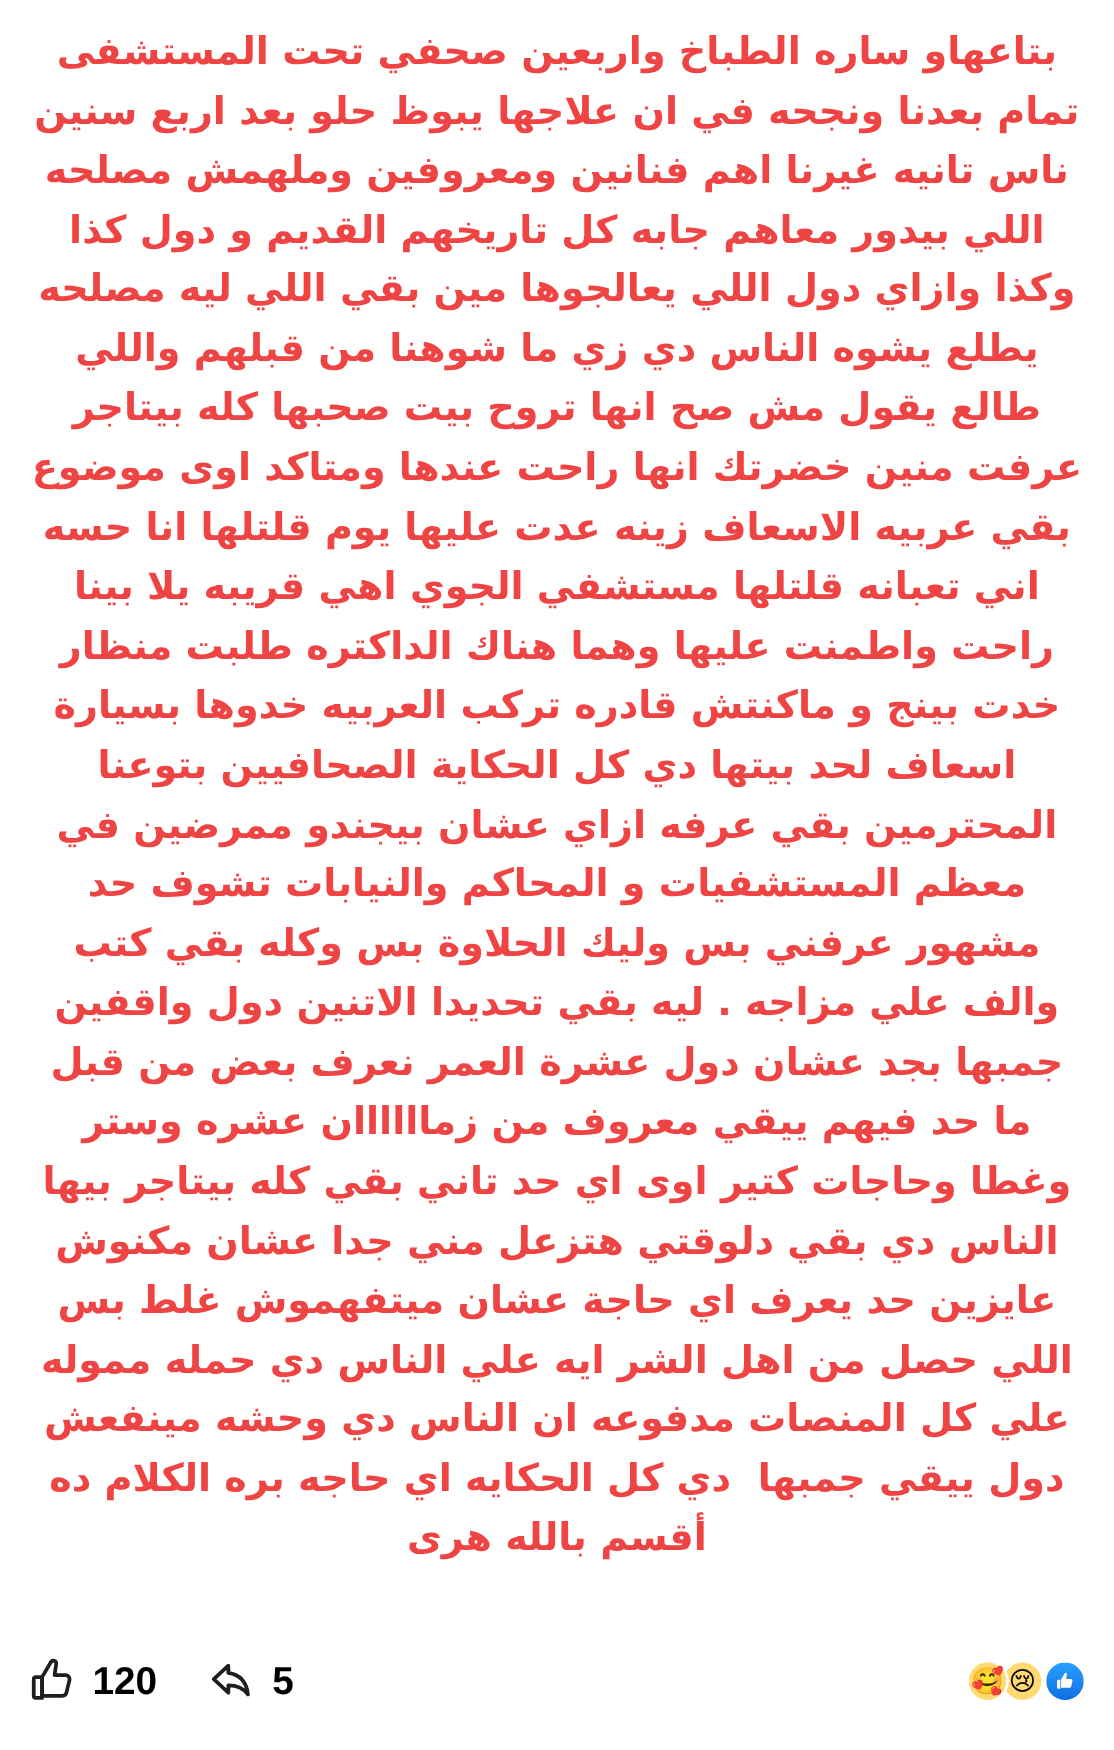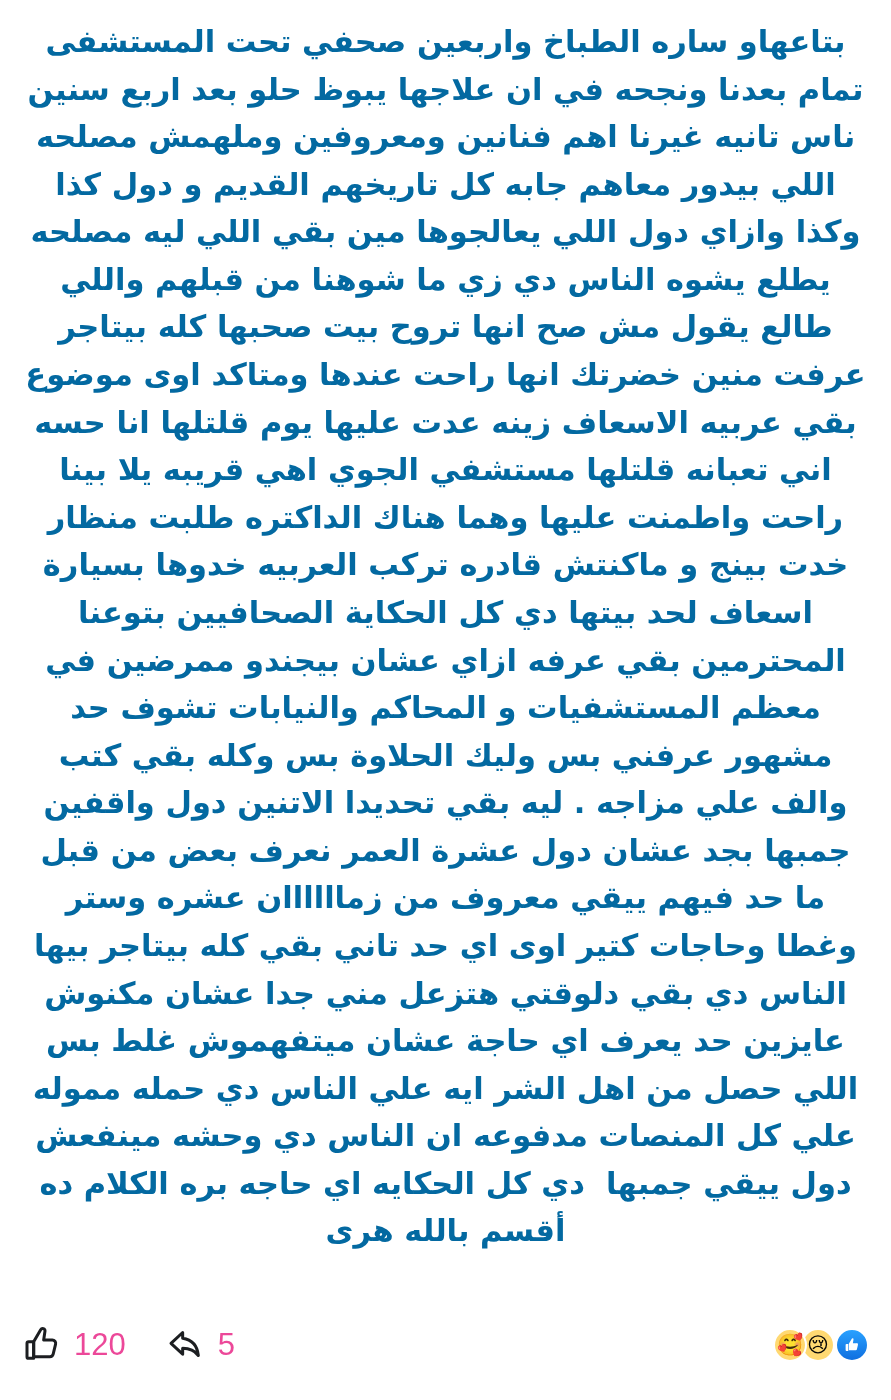--- a/index.html
+++ b/index.html
@@ -26,21 +26,21 @@
     flex: 1 1 auto;
     padding: 18px 22px 0 22px;
     box-sizing: border-box;
   }
   .post-text {
     direction: rtl;
     text-align: center;
     font-size: 30.5px;
     line-height: 1.56;
     font-weight: 700;
-    color: #0369a1;
+    color: #ef4444;
     letter-spacing: 0px;
     white-space: pre-wrap;
     word-break: break-word;
   }
   .footer {
     flex: 0 0 auto;
     height: 96px;
     box-sizing: border-box;
     padding: 0 22px 14px 22px;
     display: flex;
@@ -55,22 +55,22 @@
     gap: 40px;
   }
   .stat {
     display: flex;
     flex-direction: row-reverse;
     align-items: center;
     gap: 12px;
   }
   .stat-count {
     font-size: 31px;
-    font-weight: 400;
-    color: #ec4899;
+    font-weight: 700;
+    color: #000000;
     font-family: "Liberation Sans", sans-serif;
   }
   .icon-like svg, .icon-share svg {
     display: block;
   }
   .reactions {
     display: flex;
     flex-direction: row;
     align-items: center;
   }

